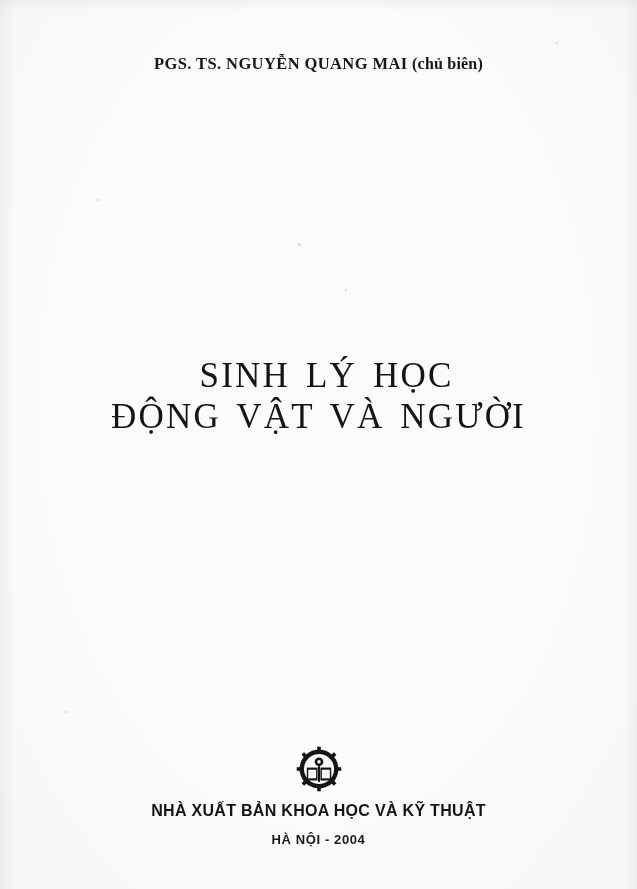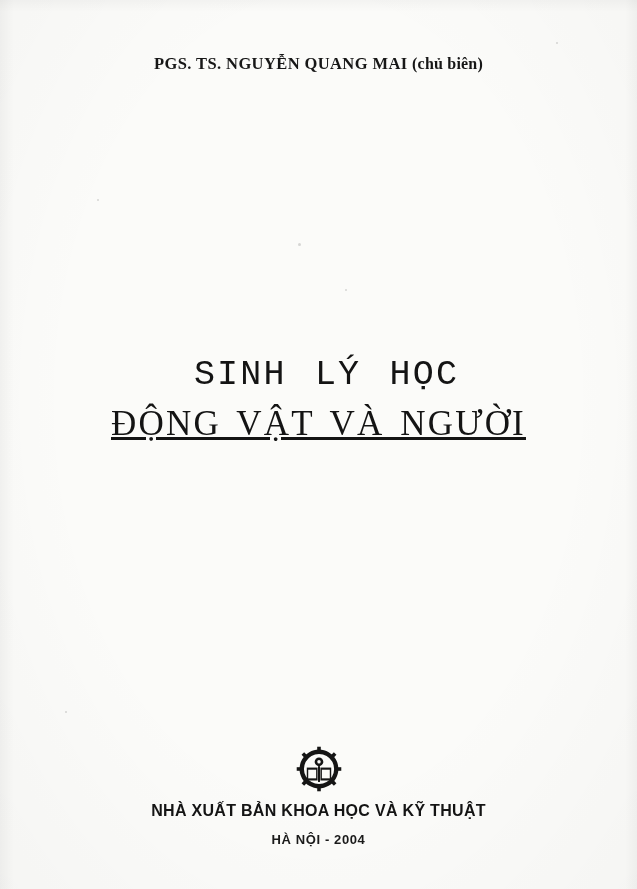--- a/index.html
+++ b/index.html
@@ -50,35 +50,34 @@
 
   .title-block {
     position: absolute;
     top: 355px;
     left: 0;
     right: 0;
     text-align: center;
     color: #141414;
   }
   .title-line1 {
-    font-family: Liberation Mono, monospace;
+    font-family: Liberation Serif, serif;
     font-size: 35px;
     letter-spacing: 2.2px;
     line-height: 1.18;
     word-spacing: 5px;
     margin-left: 16px;
   }
   .title-line2 {
     font-family: "Liberation Serif", serif;
     font-size: 35px;
     letter-spacing: 2.2px;
     line-height: 1.18;
     word-spacing: 5px;
-    margin-top: 7px;
-    text-decoration: underline;
+    margin-top: 0;
   }
 
   .publisher-block {
     position: absolute;
     left: 0;
     right: 0;
     bottom: 42px;
     text-align: center;
   }
   .logo {

